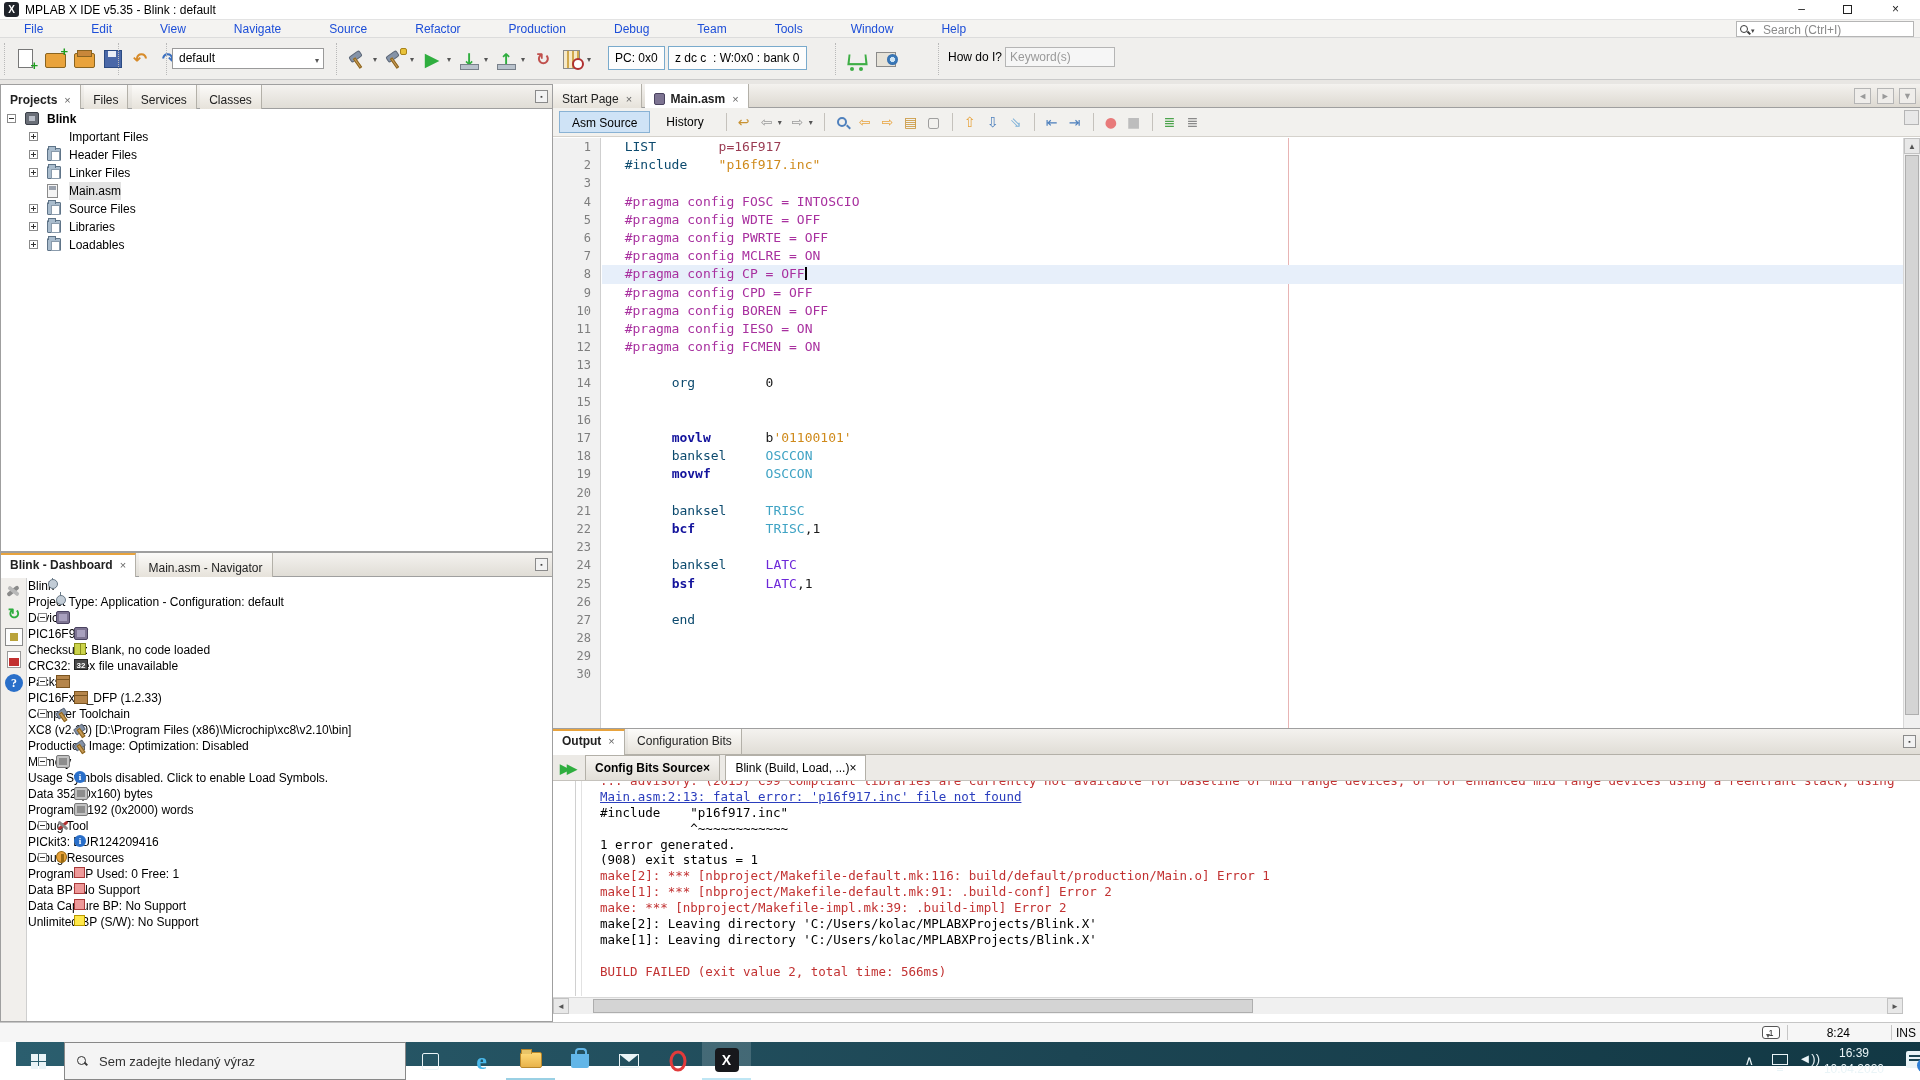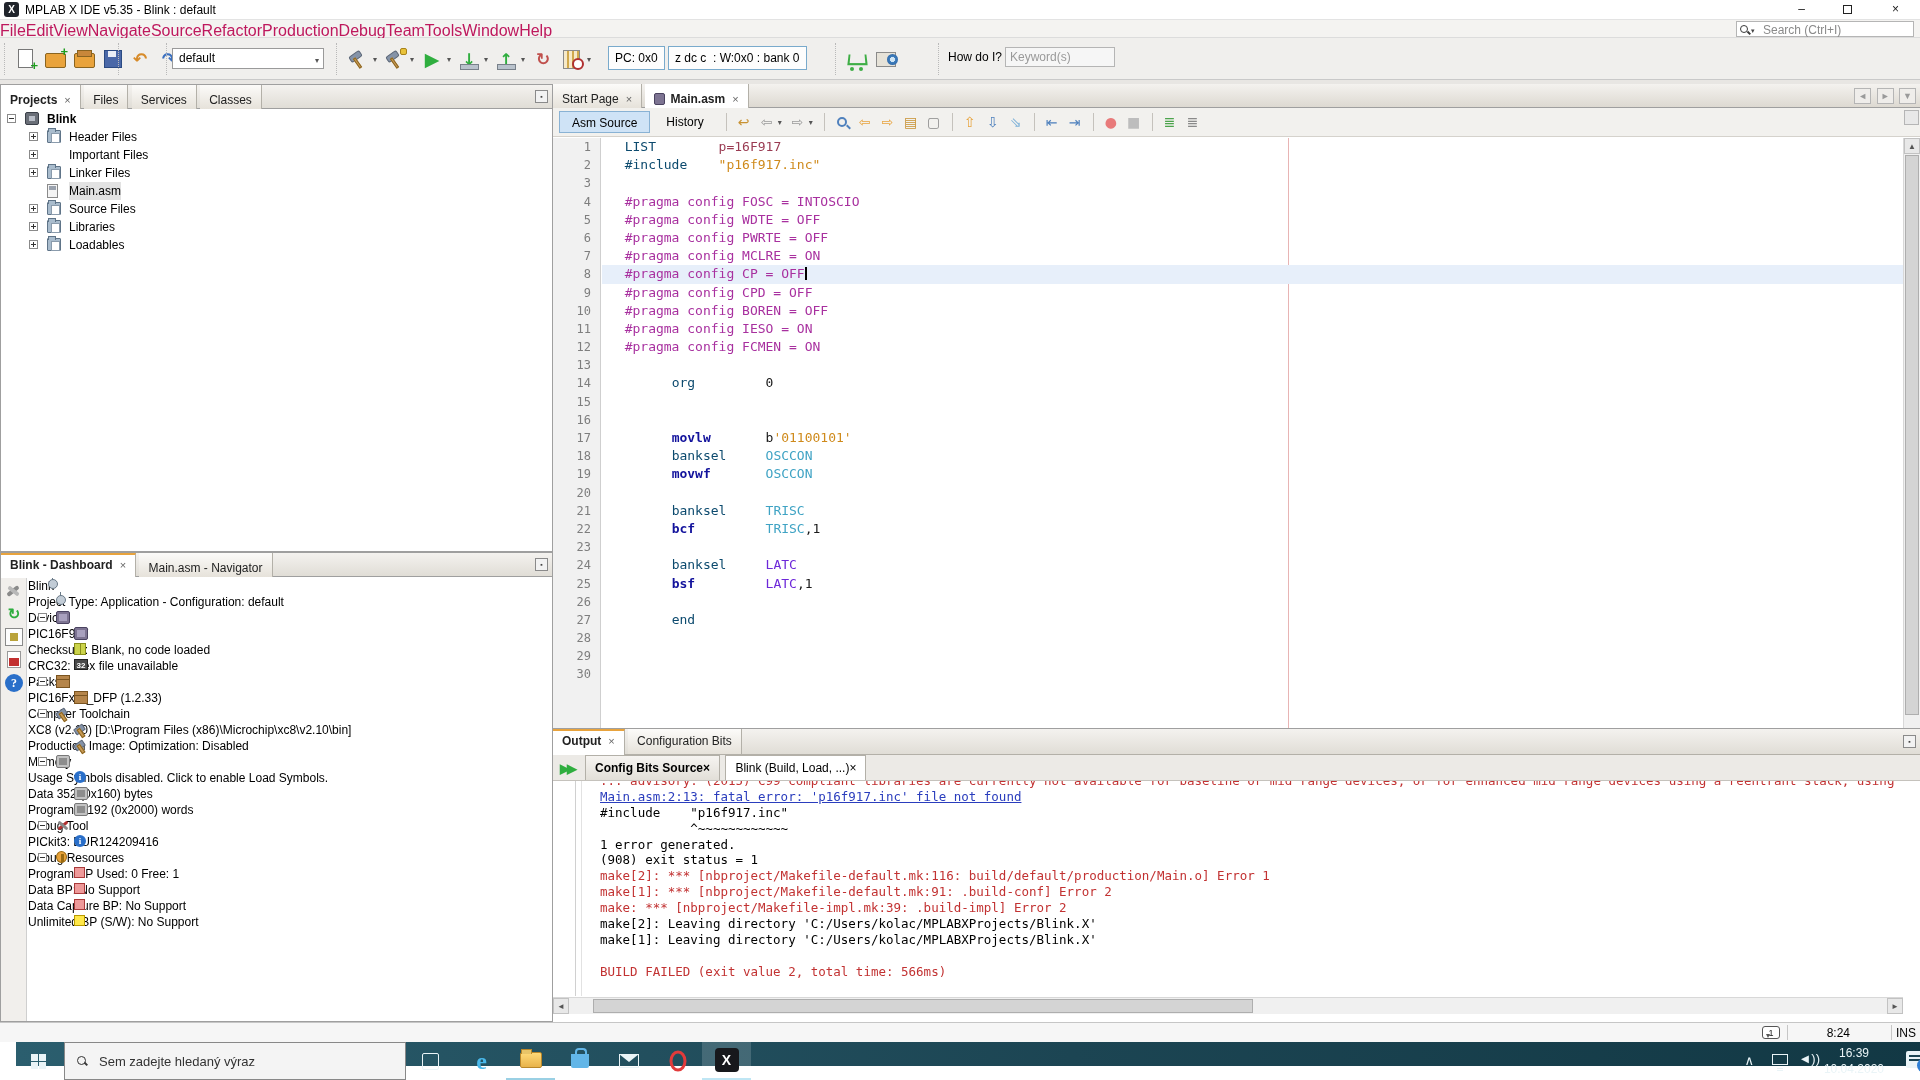--- a/index.html
+++ b/index.html
@@ -10,21 +10,21 @@
   #titlebar{position:absolute;left:0;top:0;width:1920px;height:20px;background:#ffffff;border-bottom:1px solid #e3e3e3;}
   #title-icon{position:absolute;left:4px;top:2px;width:15px;height:15px;background:#20242b;border-radius:3px;color:#fff;
     font-weight:bold;font-size:10px;text-align:center;line-height:15px;}
   #title-text{position:absolute;left:25px;top:3px;font-size:12px;color:#000;}
   .wbtn{position:absolute;top:0;width:45px;height:20px;text-align:center;line-height:19px;color:#222;font-size:12px;}
   #btn-min{right:96px;} #btn-max{right:50px;} #btn-close{right:2px;}
   .wbtn .sq{display:inline-block;width:9px;height:9px;border:1px solid #222;margin-top:5px;}
 
   
   #menubar{position:absolute;left:0;top:20px;width:1920px;height:18px;background:#f4f3f1;border-bottom:1px solid #dcdcdc;}
-  .menu-item{display:inline-block;padding:2px 0;font-size:16px;color:#be185d;}
+  .menu-item{display:inline-block;padding:2px 24px;font-size:12px;color:#1d4ed8;}
   #quick-search{position:absolute;right:6px;top:1px;width:178px;height:16px;background:#fff;border:1px solid #b5b5b5;}
   #quick-search .mag{left:3px;top:3px;}
   #quick-search .ph{position:absolute;left:26px;top:1px;color:#8a8a8a;}
   .mag{position:absolute;width:8px;height:8px;border:1.6px solid #3a3a3a;border-radius:50%;}
   .mag::after{content:"";position:absolute;left:6px;top:6px;width:4px;height:1.6px;background:#3a3a3a;transform:rotate(45deg);}
   #quick-search .dd{position:absolute;left:14px;top:5px;color:#444;font-size:7px;}
 
   
   #toolbar{position:absolute;left:0;top:38px;width:1920px;height:42px;background:#f0efed;border-bottom:1px solid #c9c9c9;}
   .tgroup{position:absolute;top:5px;height:32px;display:flex;align-items:center;border-left:1px dotted #b9b9b9;padding-left:8px;}
@@ -304,27 +304,27 @@
       <span class="minbtn" style="right:4px;top:5px"></span>
     </div>
     <div class="ptree" id="projects-tree">
         <div class="trow bold">
           <span class="expander minus" style="left: 6px;"></span>
           <span class="ic ic-project-chip" style="left: 24px;"></span>
           <span class="lbl" style="left: 46px;">Blink</span>
         </div>
         <div class="trow">
           <span class="expander plus" style="left: 28px;"></span>
+          <span class="ic ic-folder-important" style="left: 46px;"></span>
+          <span class="lbl" style="left: 68px;">Important Files</span>
+        </div>
+        <div class="trow">
+          <span class="expander plus" style="left: 28px;"></span>
           <span class="ic ic-folder" style="left: 46px;"></span>
           <span class="lbl" style="left: 68px;">Header Files</span>
-        </div>
-        <div class="trow">
-          <span class="expander plus" style="left: 28px;"></span>
-          <span class="ic ic-folder-important" style="left: 46px;"></span>
-          <span class="lbl" style="left: 68px;">Important Files</span>
         </div>
         <div class="trow">
           <span class="expander plus" style="left: 28px;"></span>
           <span class="ic ic-folder" style="left: 46px;"></span>
           <span class="lbl" style="left: 68px;">Linker Files</span>
         </div>
         <div class="trow selected">
           <span class="ic ic-asm-file" style="left: 46px;"></span>
           <span class="lbl" style="left: 68px;">Main.asm</span>
         </div>

